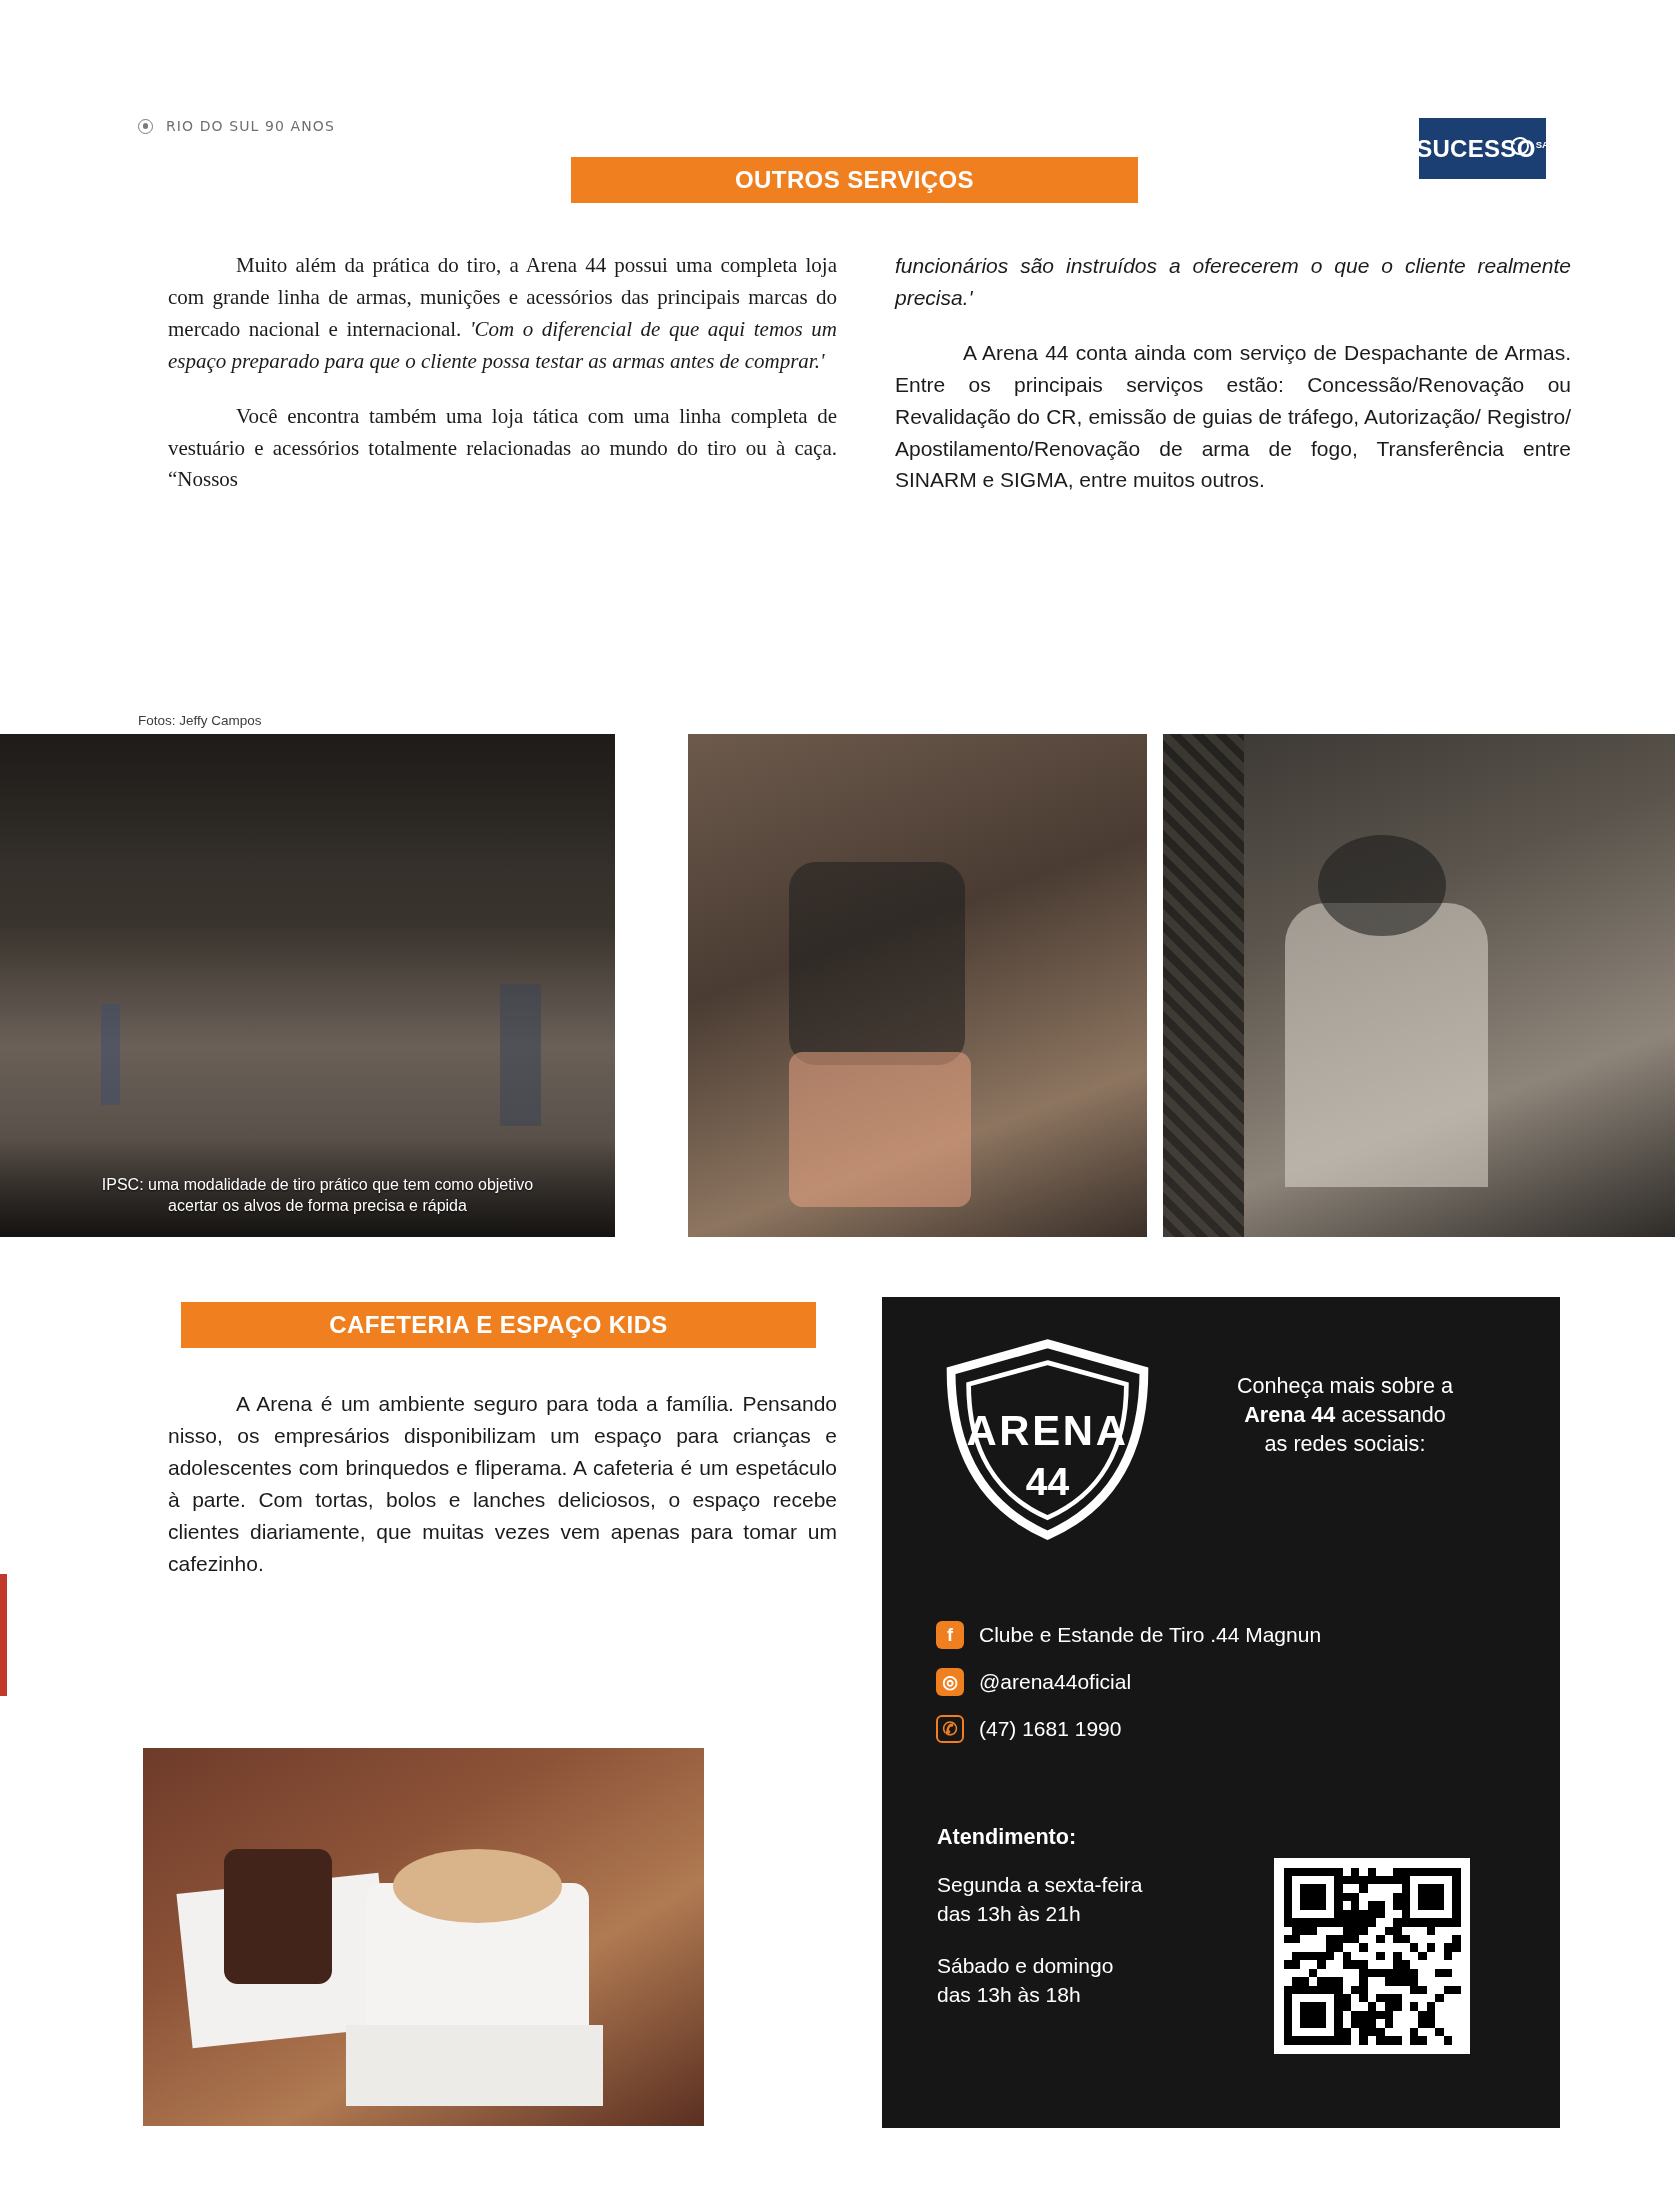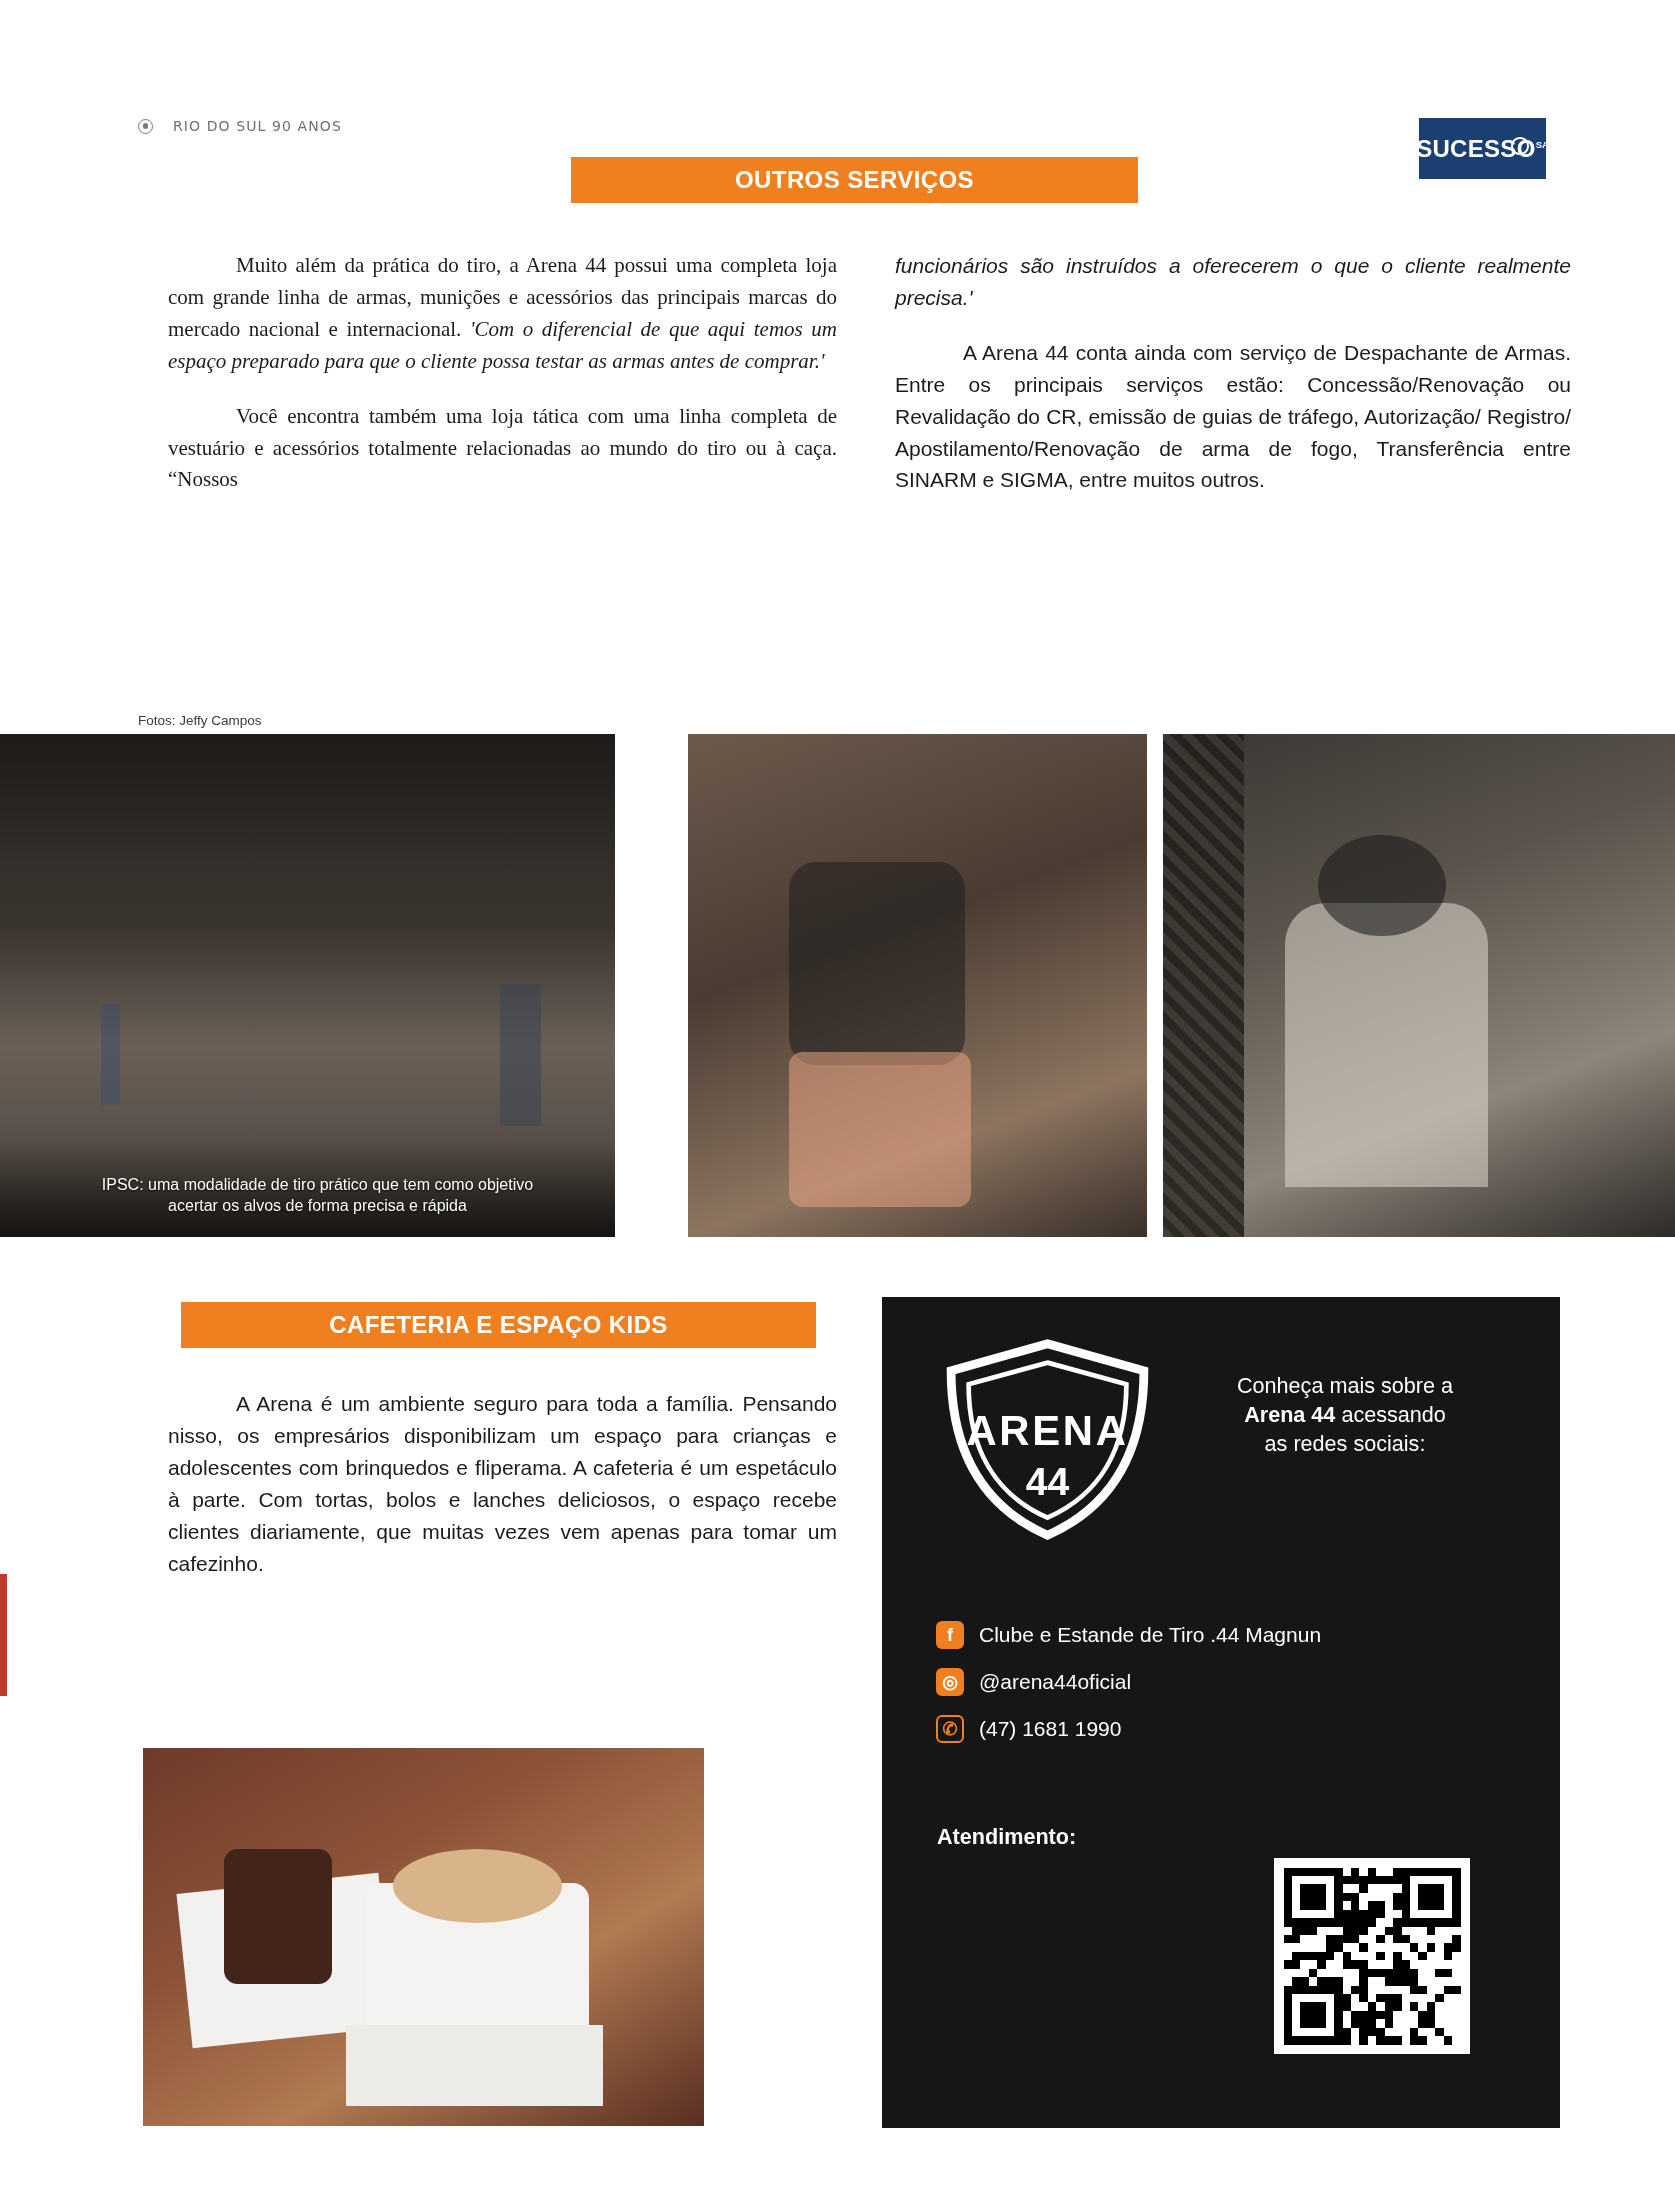--- a/index.html
+++ b/index.html
@@ -16,21 +16,21 @@
     overflow: hidden;
   }
 
   
   .page-header {
     position: absolute;
     top: 118px;
     left: 138px;
     display: flex;
     align-items: center;
-    gap: 20px;
+    gap: 13px;
   }
   .header-mark {
     width: 15px;
     height: 15px;
     position: relative;
   }
   .header-mark:before {
     content: "";
     position: absolute;
     inset: 0;
@@ -418,20 +418,27 @@
       <span class="si si-ig">◎</span>
       <span>@arena44oficial</span>
     </div>
     <div class="social-row">
       <span class="si si-wa">✆</span>
       <span>(47) 1681 1990</span>
     </div>
   </div>
 
   <div class="atendimento-title">Atendimento:</div>
+  <div class="atendimento-lines">
+    <div>Segunda a sexta-feira</div>
+    <div>das 13h às 21h</div>
+    <div class="gap"></div>
+    <div>Sábado e domingo</div>
+    <div>das 13h às 18h</div>
+  </div>
 
   <div class="qr">
     <div class="qr-grid" id="qr-grid">
         <i class="on"></i>
         <i class="on"></i>
         <i class="on"></i>
         <i class="on"></i>
         <i class="on"></i>
         <i class="on"></i>
         <i class="on"></i>

